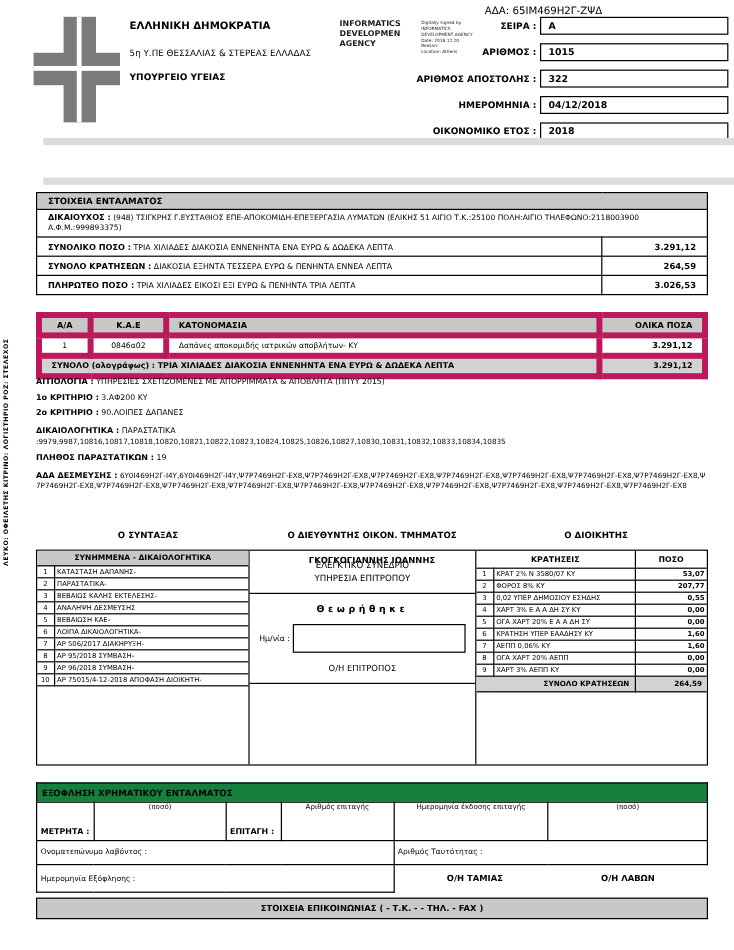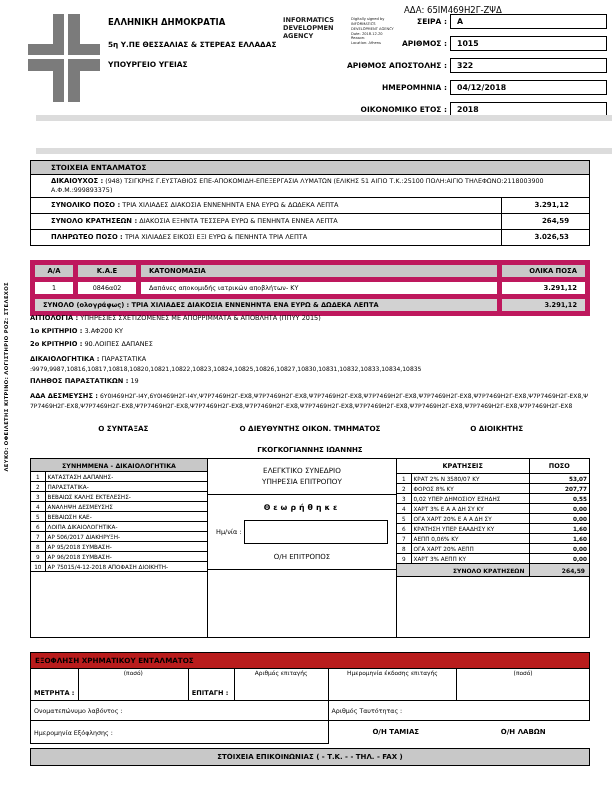--- a/index.html
+++ b/index.html
@@ -9,21 +9,21 @@
 
   
   .logo { position:absolute; left:28px; top:14px; width:72px; height:88px; }
   .lg-v { position:absolute; left:25px; top:0; width:27px; height:100%; background:#7b7b7b; }
   .lg-h { position:absolute; left:0; top:30px; width:100%; height:27px; background:#7b7b7b; }
   .lg-gv { position:absolute; left:36px; top:0; width:4px; height:100%; background:#fff; }
   .lg-gh { position:absolute; left:0; top:41px; width:100%; height:4px; background:#fff; }
 
   .org { position:absolute; left:108px; top:17px; width:190px; }
   .org .l1 { font-size:8.5px; font-weight:bold; }
-  .org .l2 { font-size:7.3px; font-weight:bold; margin-top:13px; white-space:nowrap; }
+  .org .l2 { font-size:7.3px; font-weight:normal; margin-top:13px; white-space:nowrap; }
   .org .l3 { font-size:7.5px; font-weight:bold; margin-top:11px; }
 
   .stamp { position:absolute; left:283px; top:17px; display:flex; gap:17px; }
   .stamp-big { font-size:6.6px; font-weight:bold; color:#1a1a1a; line-height:1.2; }
   .stamp-small { width:60px; font-size:3.6px; color:#1a1a1a; line-height:1.35; }
 
   .ada { position:absolute; left:404px; top:5px; font-size:8.5px; white-space:nowrap; }
   .ada b { font-weight:normal; }
 
   .hfields { position:absolute; right:5px; top:13px; width:340px; }
@@ -32,21 +32,21 @@
   .hfbox { width:157px; height:15px; border:1px solid #000; font-size:7.8px; font-weight:bold; padding:2px 0 0 6px; }
 
   .band { position:absolute; left:36px; right:0; height:6px; background:#dcdcdc; }
   .band1 { top:115px; }
   .band2 { top:148px; }
   .title { position:absolute; left:0; right:0; top:122px; text-align:center; font-size:15px; letter-spacing:1px; }
 
   
   table { border-collapse:collapse; }
   .doc { position:absolute; left:30px; top:160px; width:560px; }
-  .doc td { border:1px solid #000; padding:2px 20px; vertical-align:middle; }
+  .doc td { border:1px solid #000; padding:2px 9px; vertical-align:middle; }
   .sec-h { background:#c8c8c8; font-weight:bold; font-size:7.2px; padding:3px 4px; }
   .benef { font-size:6.3px; line-height:1.35; padding:3px 4px; }
   .rowtxt { font-size:6.5px; height:16px; }
   .rowtxt b, .benef b { font-size:6.8px; }
   .amt { width:88px; text-align:right; font-weight:bold; font-size:7px; }
 
   .kae { position:absolute; left:30px; top:260px; width:560px; }
   .kae td { border:5px solid #be185d; padding:2px 8px; font-size:6.4px; vertical-align:middle; }
   .kae .hd { background:#c8c8c8; font-weight:bold; font-size:6.8px; }
   .kae .cnum { width:43px; text-align:center; }
@@ -55,21 +55,21 @@
   .kae .tot { background:#d2d2d2; font-weight:bold; font-size:6.6px; height:17px; }
 
   .details { position:absolute; left:30px; top:314px; width:560px; font-size:6.5px; }
   .details .ln { margin-top:5px; }
   .details .ln:first-child { margin-top:0; }
   .details b { font-size:6.7px; }
   .nums { font-size:6px; margin-top:2px; }
   .commit { margin-top:7px; font-size:6px; line-height:1.45; word-break:break-all; }
 
   .sigs { position:absolute; left:30px; top:424px; width:560px; display:flex; font-size:7.2px; font-weight:bold; }
-  .sig { flex:1; text-align:center; }
+  .sig { flex:1; text-align:center;margin-top:17px; }
   .sig .nm { margin-top:13px; font-size:7px; }
 
   
   .tri { position:absolute; left:30px; top:458px; width:560px; height:180px; border:1px solid #000; display:flex; }
   .tri-col1 { width:177px; border-right:1px solid #000; }
   .tri-col2 { width:188px; }
   .tri-col3 { flex:1; border-left:1px solid #000; }
 
   .att { width:100%; }
   .att td { border:1px solid #000; padding:1.5px 2px; font-size:5.7px; }
@@ -92,21 +92,21 @@
   .ded tr:first-child td { border-top:none; }
   .ded td:first-child { border-left:none; }
   .ded td:last-child { border-right:none; }
   .ded .hd { font-weight:bold; text-align:center; font-size:6.5px; padding:3px 0; }
   .ded .num { width:14px; text-align:center; }
   .ded .amt2 { width:60px; text-align:right; font-weight:bold; }
   .ded .tot { background:#d2d2d2; font-weight:bold; text-align:right; font-size:6px; padding:2.5px 4px; }
 
   
   .pay { position:absolute; left:30px; top:652px; width:560px; }
-  .pay-title { background:#b91c1c; border:1px solid #000; border-bottom:none; font-weight:bold; font-size:7.2px; padding:3px 4px; }
+  .pay-title { background:#15803d; border:1px solid #000; border-bottom:none; font-weight:bold; font-size:7.2px; padding:3px 4px; }
   .pay table { width:100%; }
   .pay td { border:1px solid #000; font-size:5.9px; padding:1px 3px; vertical-align:top; }
   .pay .lblb { font-weight:bold; font-size:6.6px; vertical-align:bottom; padding-bottom:3px; white-space:nowrap; }
   .pay .cap { text-align:center; }
   .pay .r1 td { height:32px; }
   .pay .r2 td { height:20px; vertical-align:middle; font-size:6.3px; }
   .pay .r3 td { height:23px; vertical-align:middle; font-size:6.3px; }
   .pay .open { border:none; }
   .sigrow { display:flex; justify-content:space-around; align-items:center; height:100%; font-weight:bold; font-size:7px; }
 

